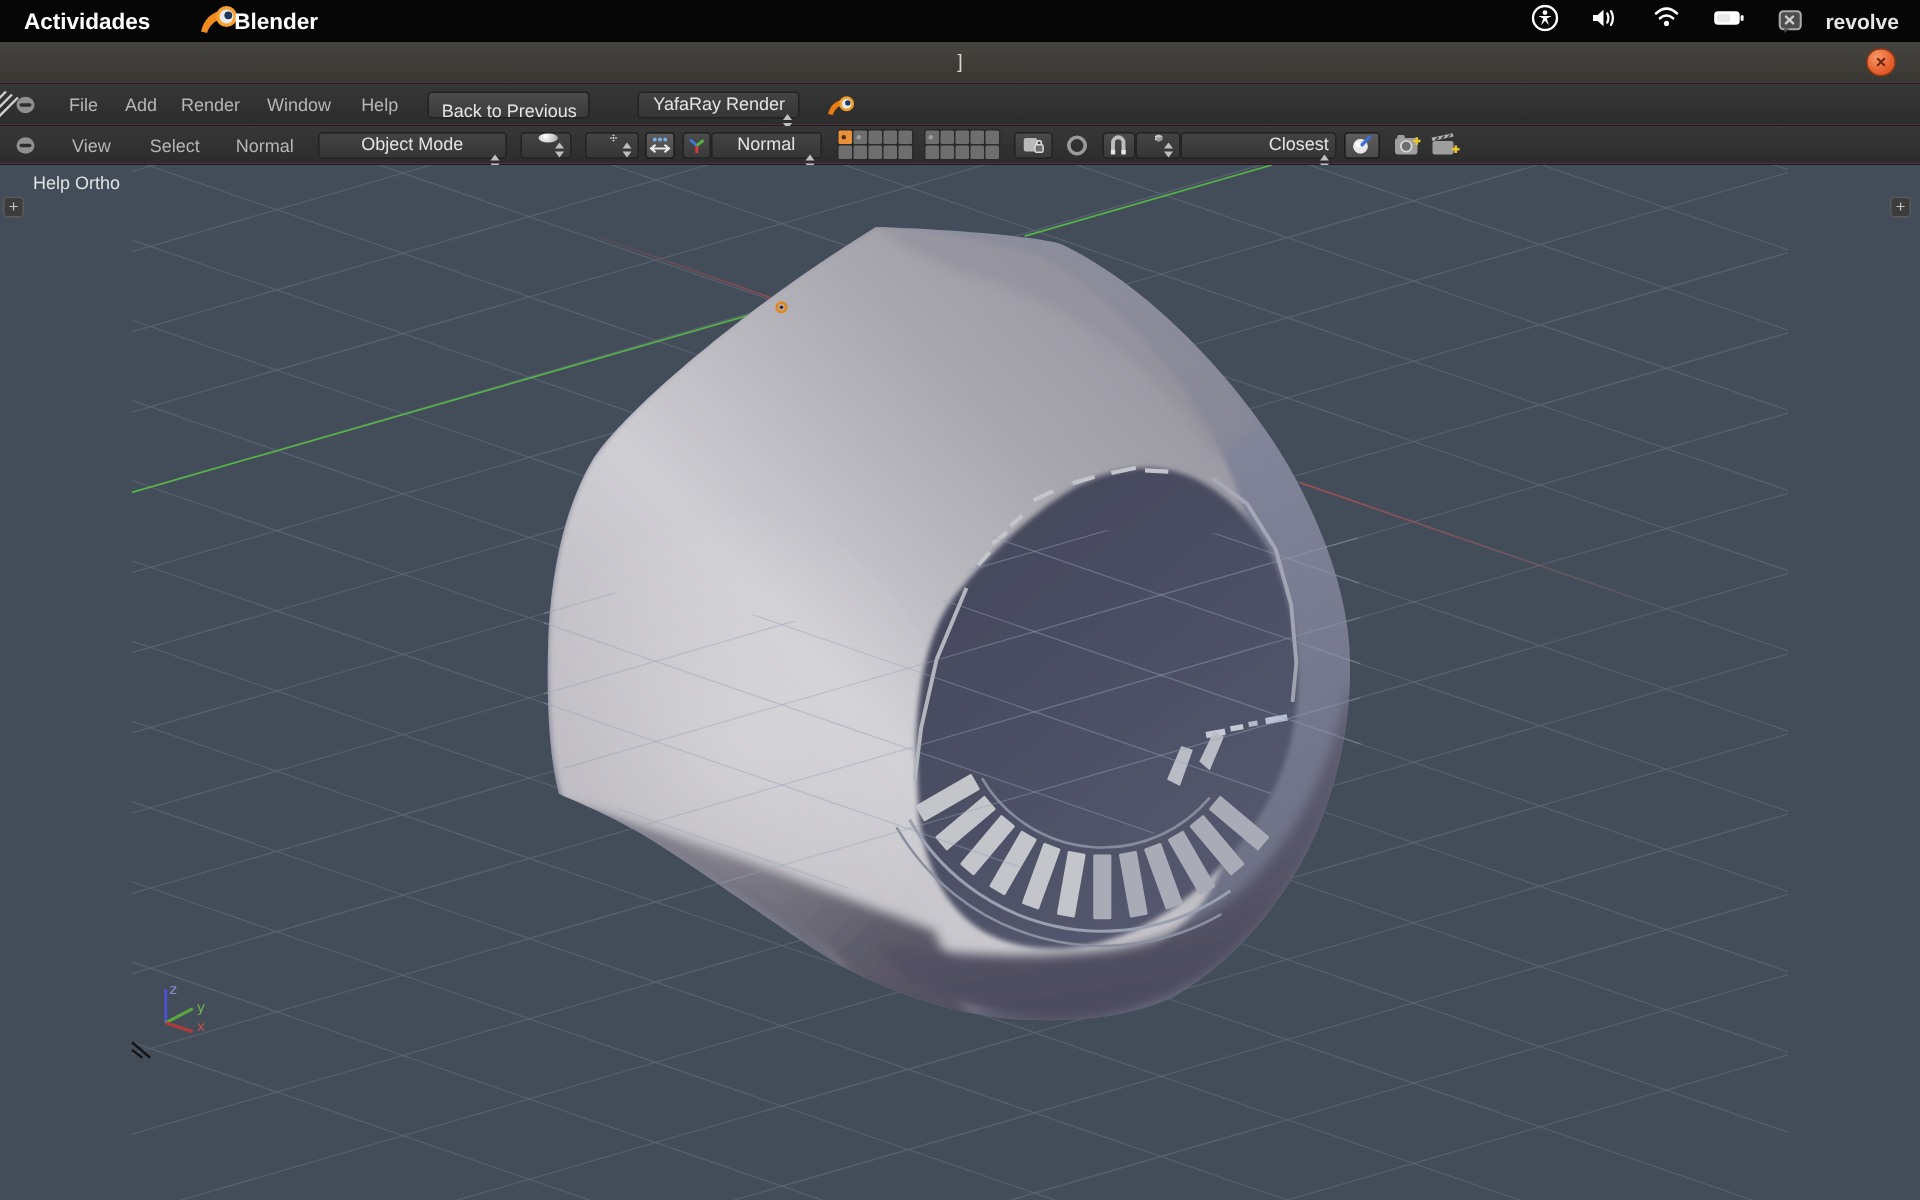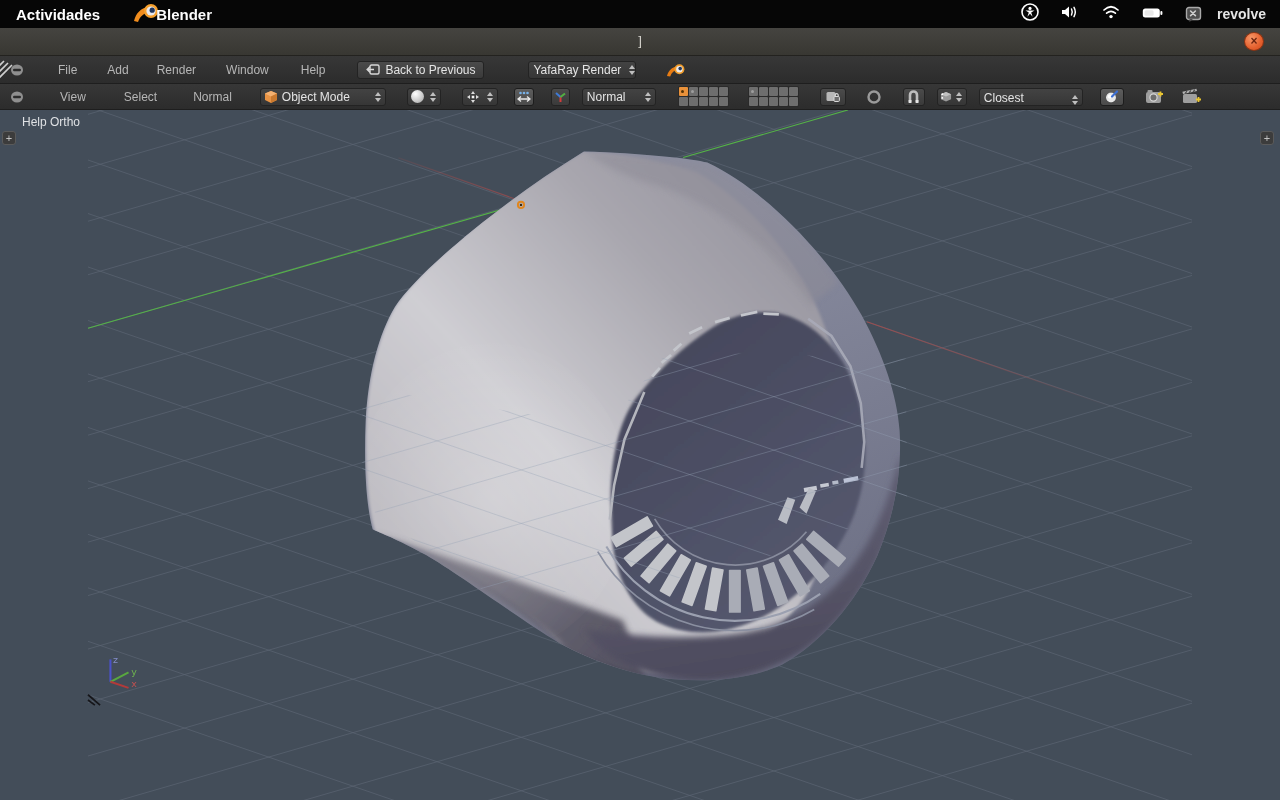--- a/index.html
+++ b/index.html
@@ -20,29 +20,29 @@
             background:linear-gradient(#454440,#383732);border-bottom:1px solid #23221f;box-sizing:border-box;}
   .titlebar .wtitle{position:absolute;left:0;right:0;top:5px;text-align:center;
                     color:#d8d6d0;font-size:13px;}
   .closebtn{position:absolute;right:16px;top:4px;width:20px;height:19px;border-radius:50%;
             background:radial-gradient(circle at 35% 30%,#f79768,#e4602e 60%,#cf4d20);
             border:1px solid #8e3514;box-sizing:border-box;color:#6b2410;font-size:12px;
             font-weight:bold;text-align:center;line-height:17px;cursor:pointer;}
 
   
   .ehdr{position:absolute;left:0;width:1280px;display:flex;align-items:center;
-        background:linear-gradient(#373737,#2c2c2c);border-bottom:1px solid #1e1e1e;box-sizing:border-box;gap:12px;}
+        background:linear-gradient(#373737,#2c2c2c);border-bottom:1px solid #1e1e1e;box-sizing:border-box;}
   .infohdr{top:56px;height:28px;}
   .vhdr{top:84px;height:26px;}
   .menu-item{color:#b6b6b6;font-size:12px;padding:0 6px;cursor:pointer;}
   .edicon{width:18px;height:14px;margin:0 6px 0 8px;display:flex;align-items:center;justify-content:center;}
 
   .btn,.dd{display:flex;align-items:center;height:18px;border:1px solid #232323;border-radius:3px;
            background:linear-gradient(#4b4b4b,#3a3a3a);color:#e4e4e4;font-size:12px;
-           box-sizing:border-box;cursor:pointer;}
+           box-sizing:border-box;cursor:pointer;flex-direction:column;}
   .dd{background:linear-gradient(#434343,#363636);}
   .dd .lbl{padding:0 4px;white-space:nowrap;}
   .arrs{display:flex;flex-direction:column;gap:2px;margin-left:auto;padding:0 4px;}
   .arrs i{display:block;width:0;height:0;border-left:3px solid transparent;border-right:3px solid transparent;}
   .arrs .up{border-bottom:4px solid #bfbfbf;}
   .arrs .dn{border-top:4px solid #bfbfbf;}
   .pressed{background:linear-gradient(#5d5d5d,#4a4a4a)!important;border-color:#1d1d1d;}
 
   
   .layers{display:grid;grid-template-columns:repeat(5,9px);grid-template-rows:9px 9px;gap:1px;

